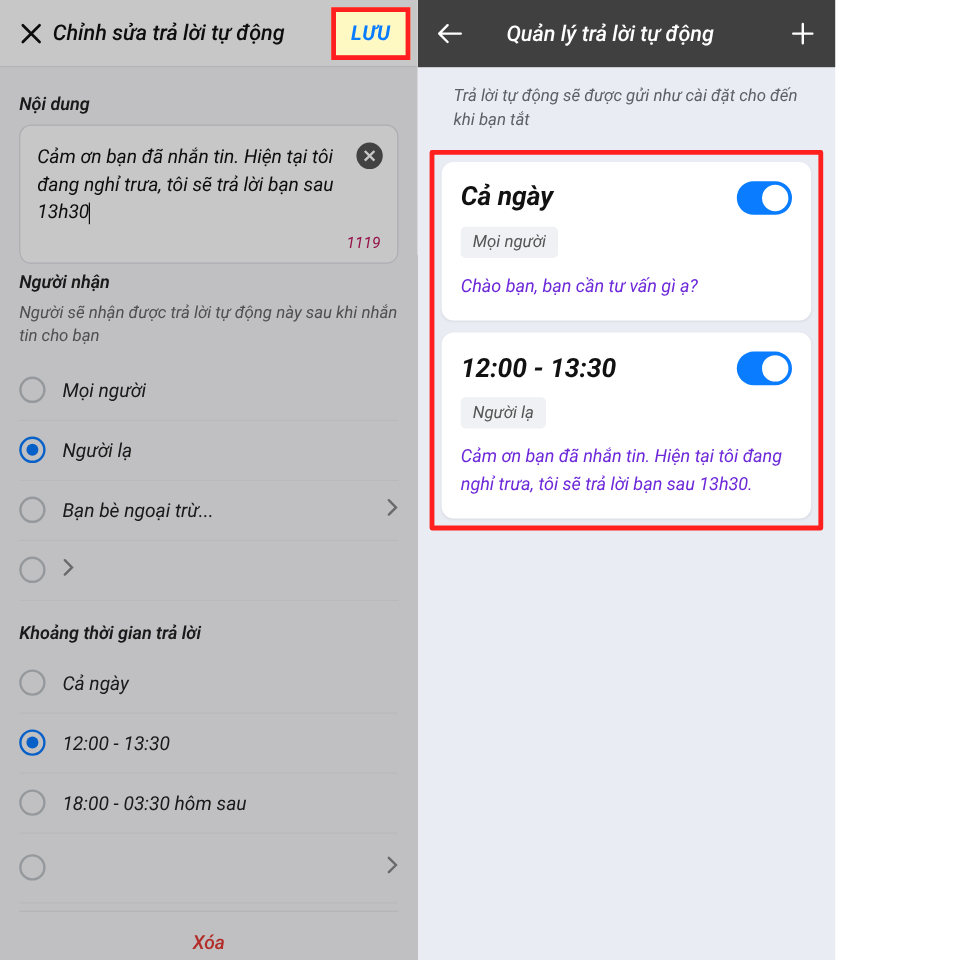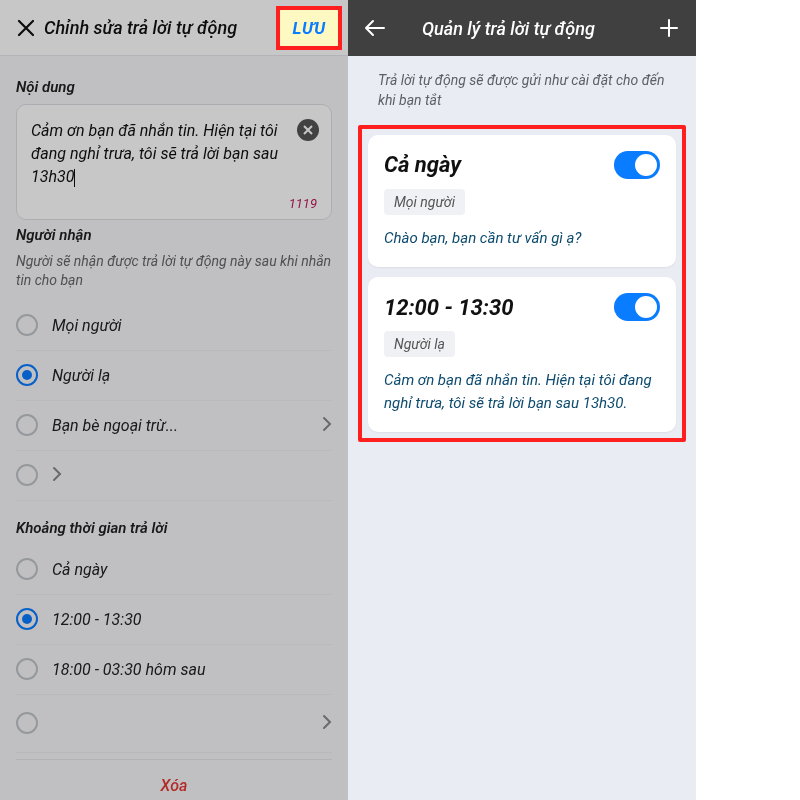--- a/index.html
+++ b/index.html
@@ -56,21 +56,21 @@
     .r-desc { font-size: 14px; color: #5a5f68; text-align: left; padding: 14px 30px 10px; line-height: 1.45; }
 
     .cards-wrap { margin: 4px 10px; border: 4px solid #ff1f1f; padding: 6px 6px; border-radius: 2px; }
     .card { background: #fff; border-radius: 10px; padding: 16px 16px 18px; margin-bottom: 10px; box-shadow: 0 1px 2px rgba(0,0,0,0.06); }
     .card:last-child { margin-bottom: 0; }
     .card-head { display: flex; align-items: center; margin-bottom: 10px; }
     .card-title { flex: 1; font-size: 22px; font-weight: 700; color: #111; }
     .toggle { width: 46px; height: 28px; background: #0a7cff; border-radius: 14px; position: relative; flex-shrink: 0; }
     .toggle::after { content: ""; position: absolute; right: 3px; top: 3px; width: 22px; height: 22px; border-radius: 50%; background: #fff; }
     .tag { display: inline-block; background: #eff1f4; color: #555; font-size: 14px; padding: 5px 10px; border-radius: 4px; margin-bottom: 12px; }
-    .card-msg { font-size: 15px; color: #0c4a6e; line-height: 1.5; }
+    .card-msg { font-size: 15px; color: #6d28d9; line-height: 1.5; }
   </style>
 </head>
 <body>
 
 <div class="pane pane-left">
   <div class="l-header">
     <div class="close">
       <svg width="20" height="20" viewBox="0 0 20 20">
           <path d="M3 3 L17 17 M17 3 L3 17" stroke="#111" stroke-width="2.2" stroke-linecap="round"></path>
         </svg>

